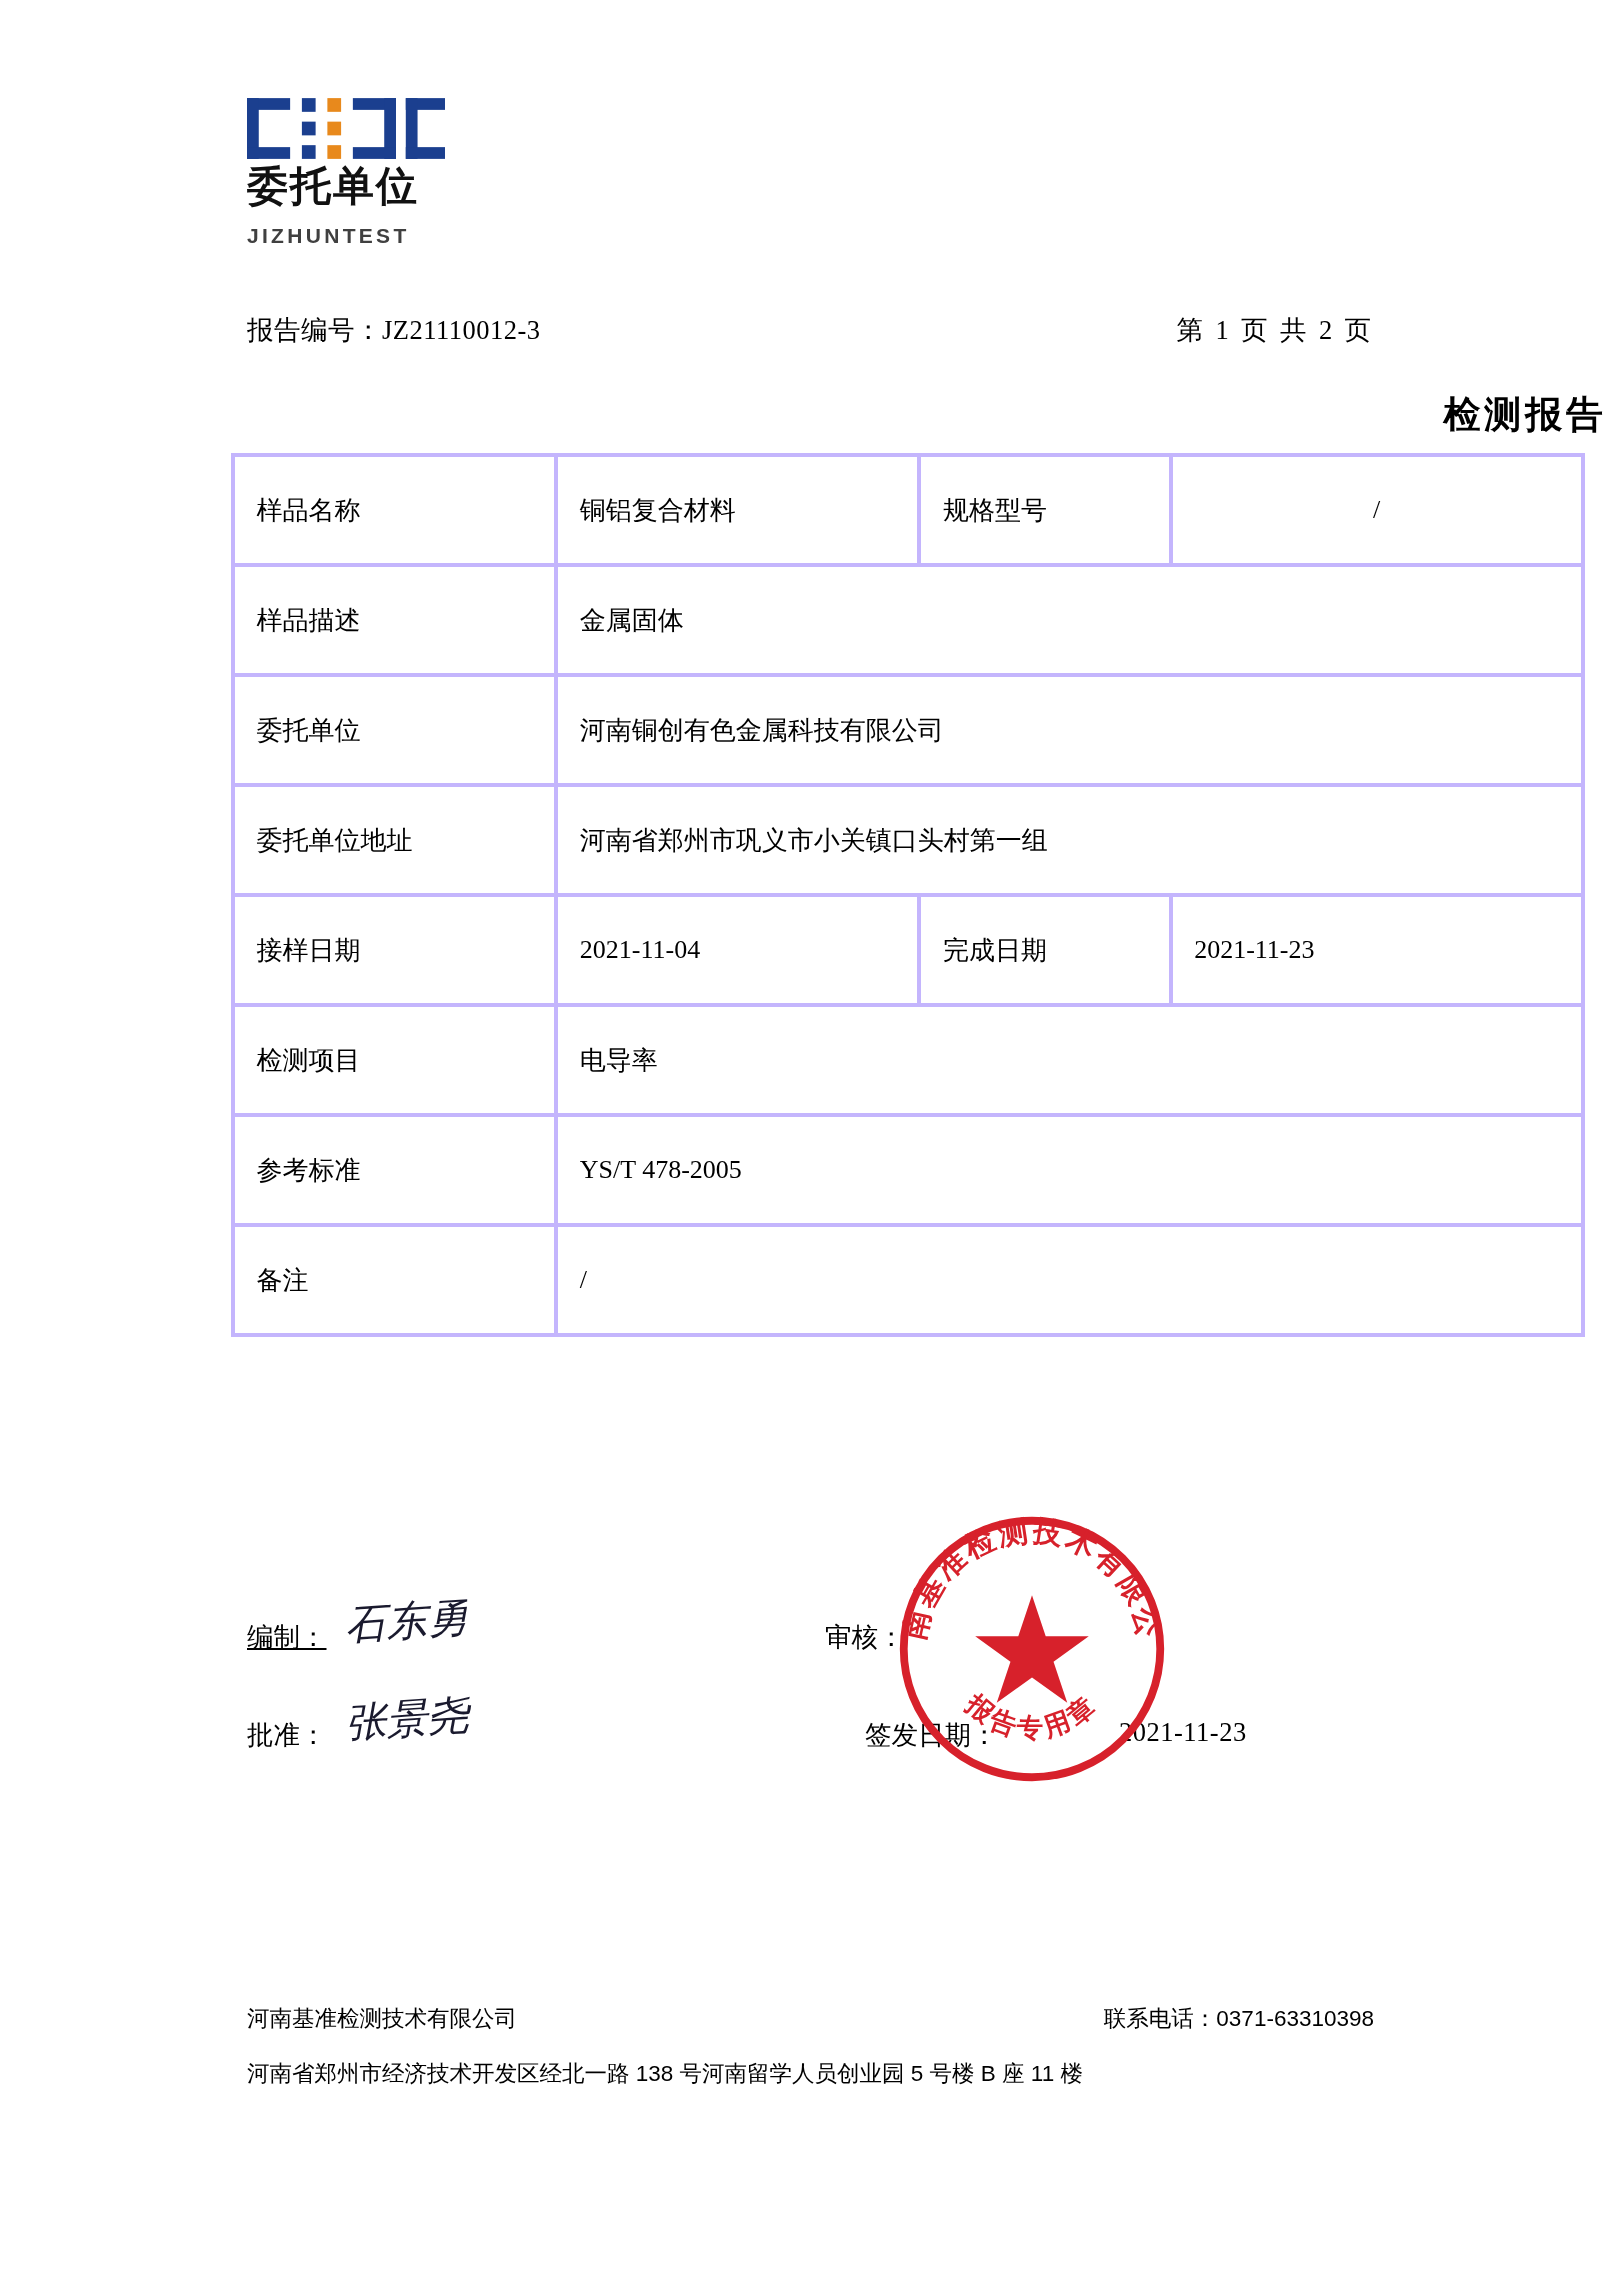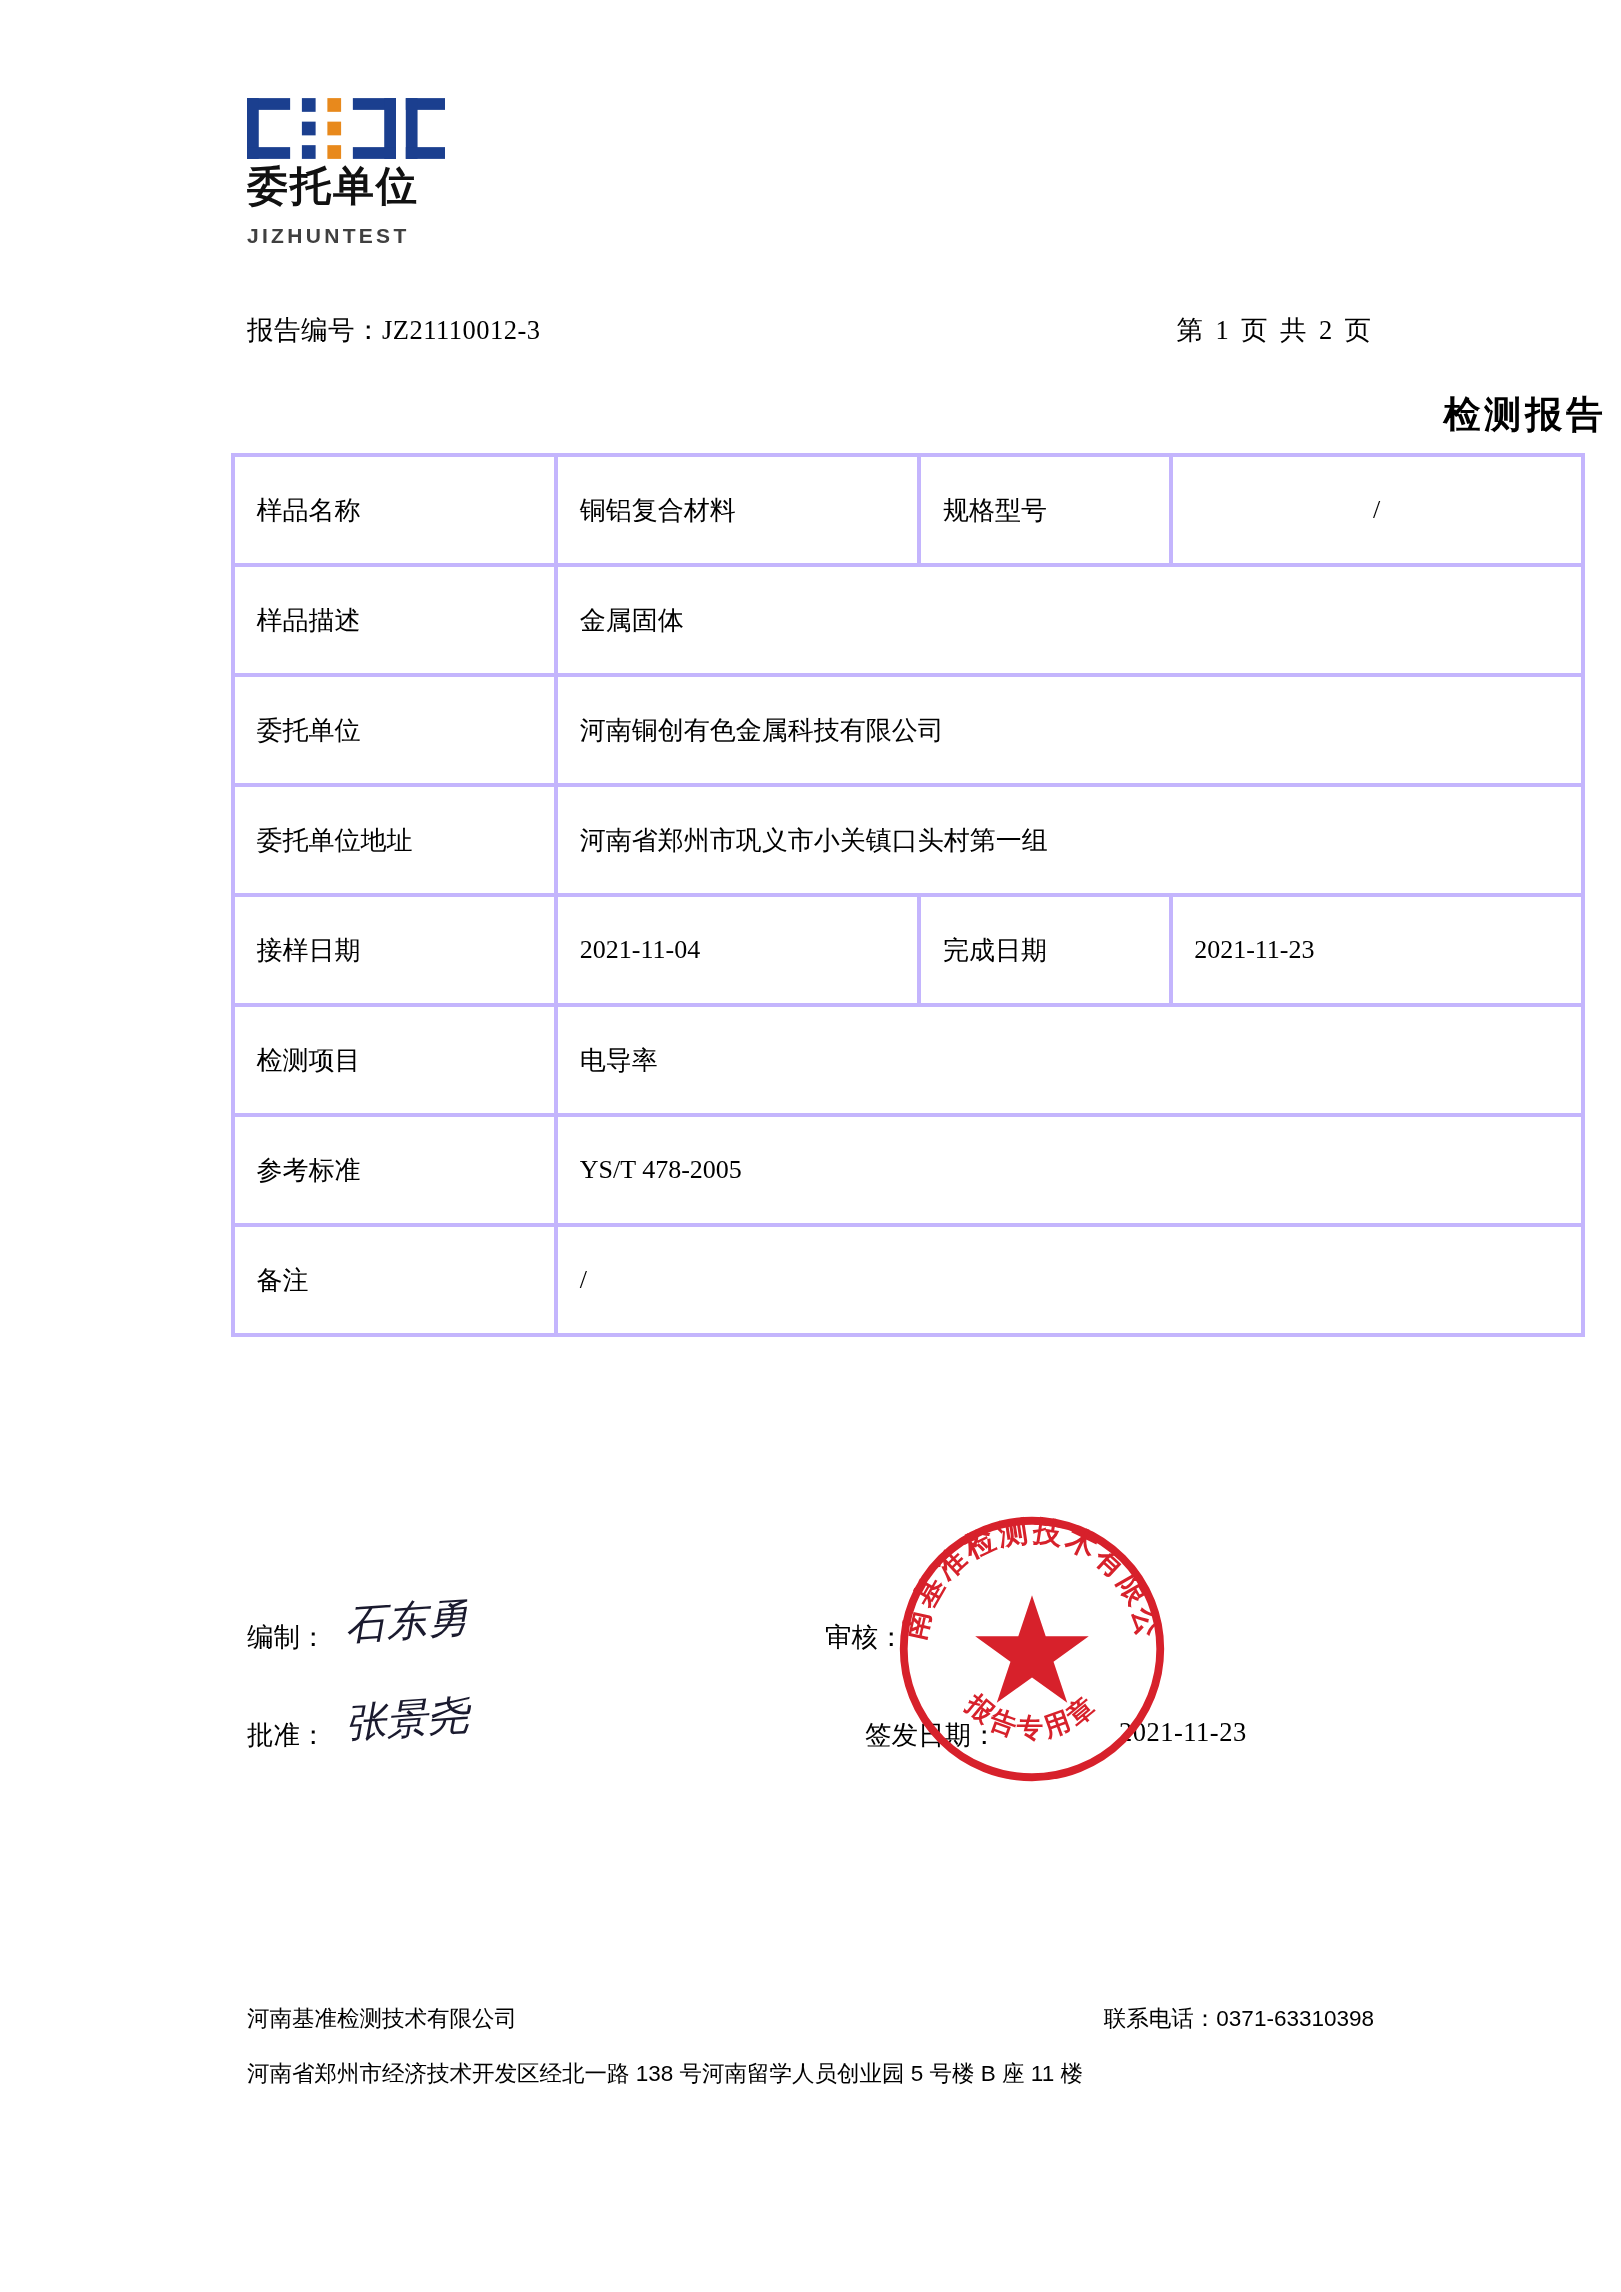--- a/index.html
+++ b/index.html
@@ -101,21 +101,21 @@
   .c-val1  { width: 316px; }
   .c-label2{ width: 204px; }
   .c-val2  { width: 365px; }
   .center { text-align: center; }
 
   
   .sig {
     position: absolute;
     font-size: 26.5px;
   }
-  .sig-compile-label { left: 247px; top: 1619px; }
+  .sig-compile-label { left: 247px; top: 1619px; text-decoration: underline; }
   .sig-approve-label { left: 247px; top: 1717px; }
   .sig-review-label  { left: 825px; top: 1619px; }
   .sig-issue-label   { left: 825px; top: 1717px; margin-left: 40px; }
   .sig-issue-date    { left: 1119px; top: 1717px; letter-spacing: 0.5px; }
 
   .hand {
     position: absolute;
     font-family: "Liberation Serif", serif;
     font-style: italic;
     font-size: 41px;

